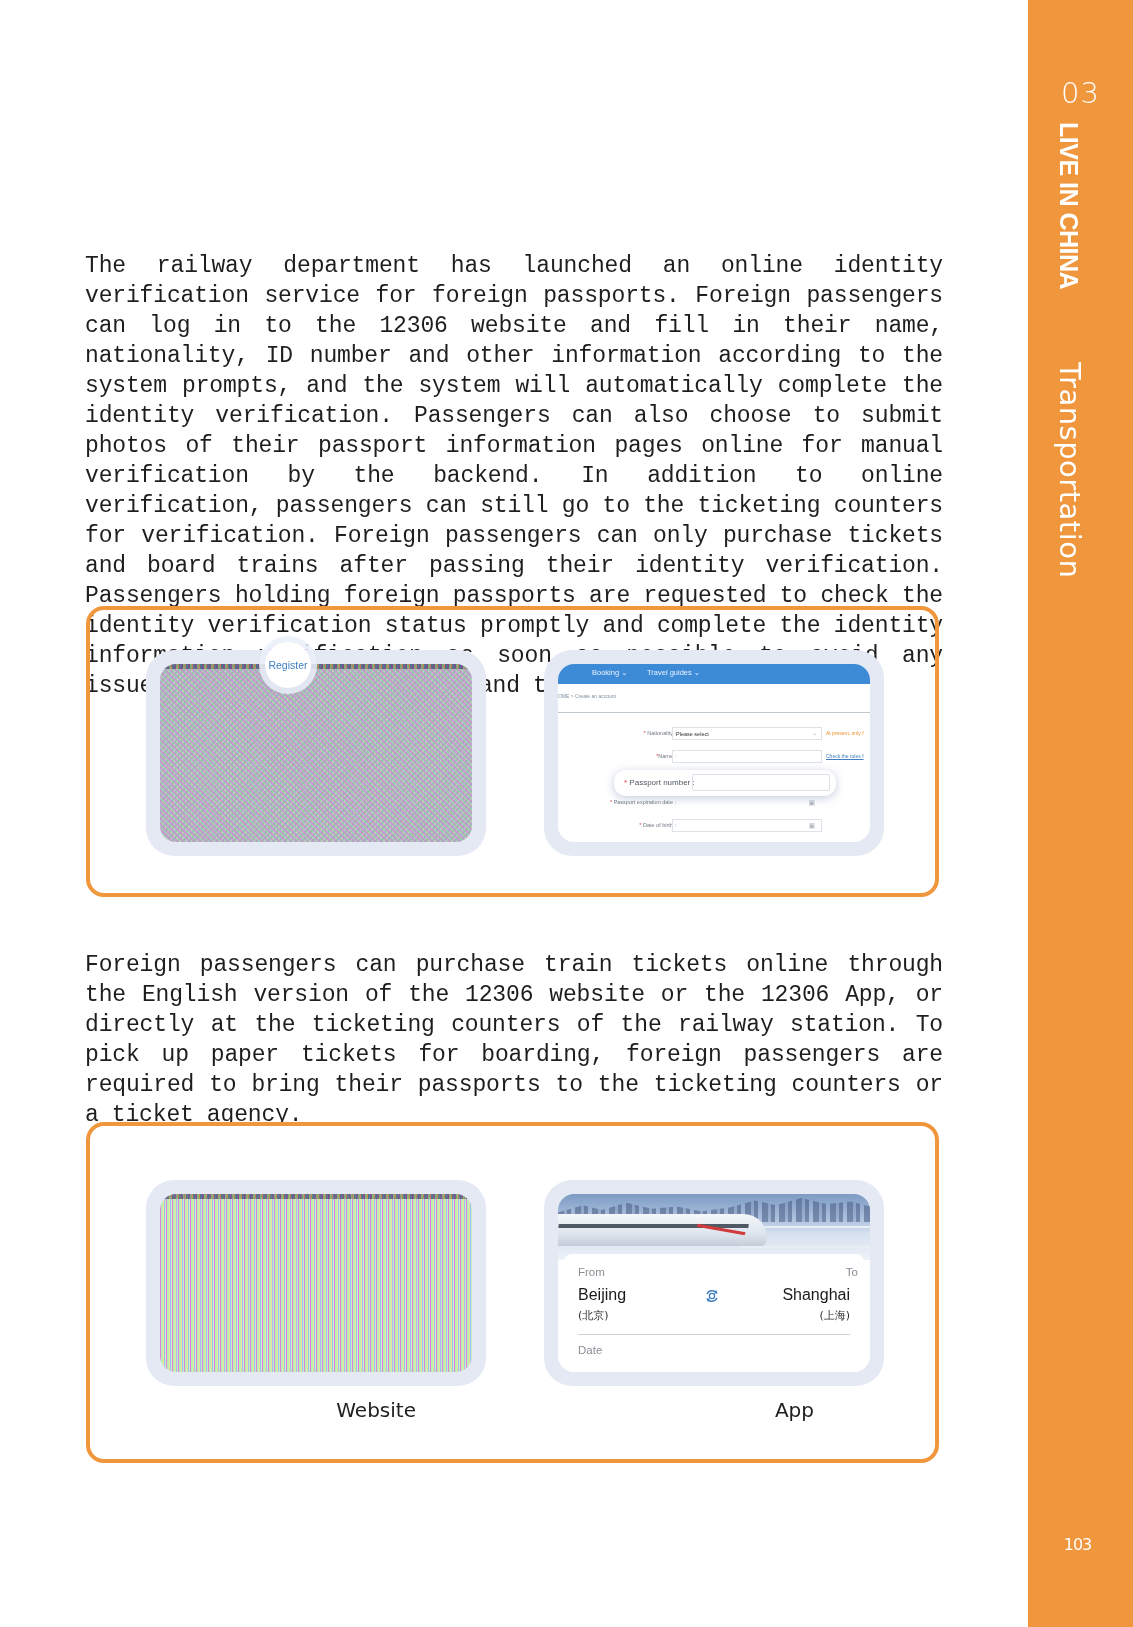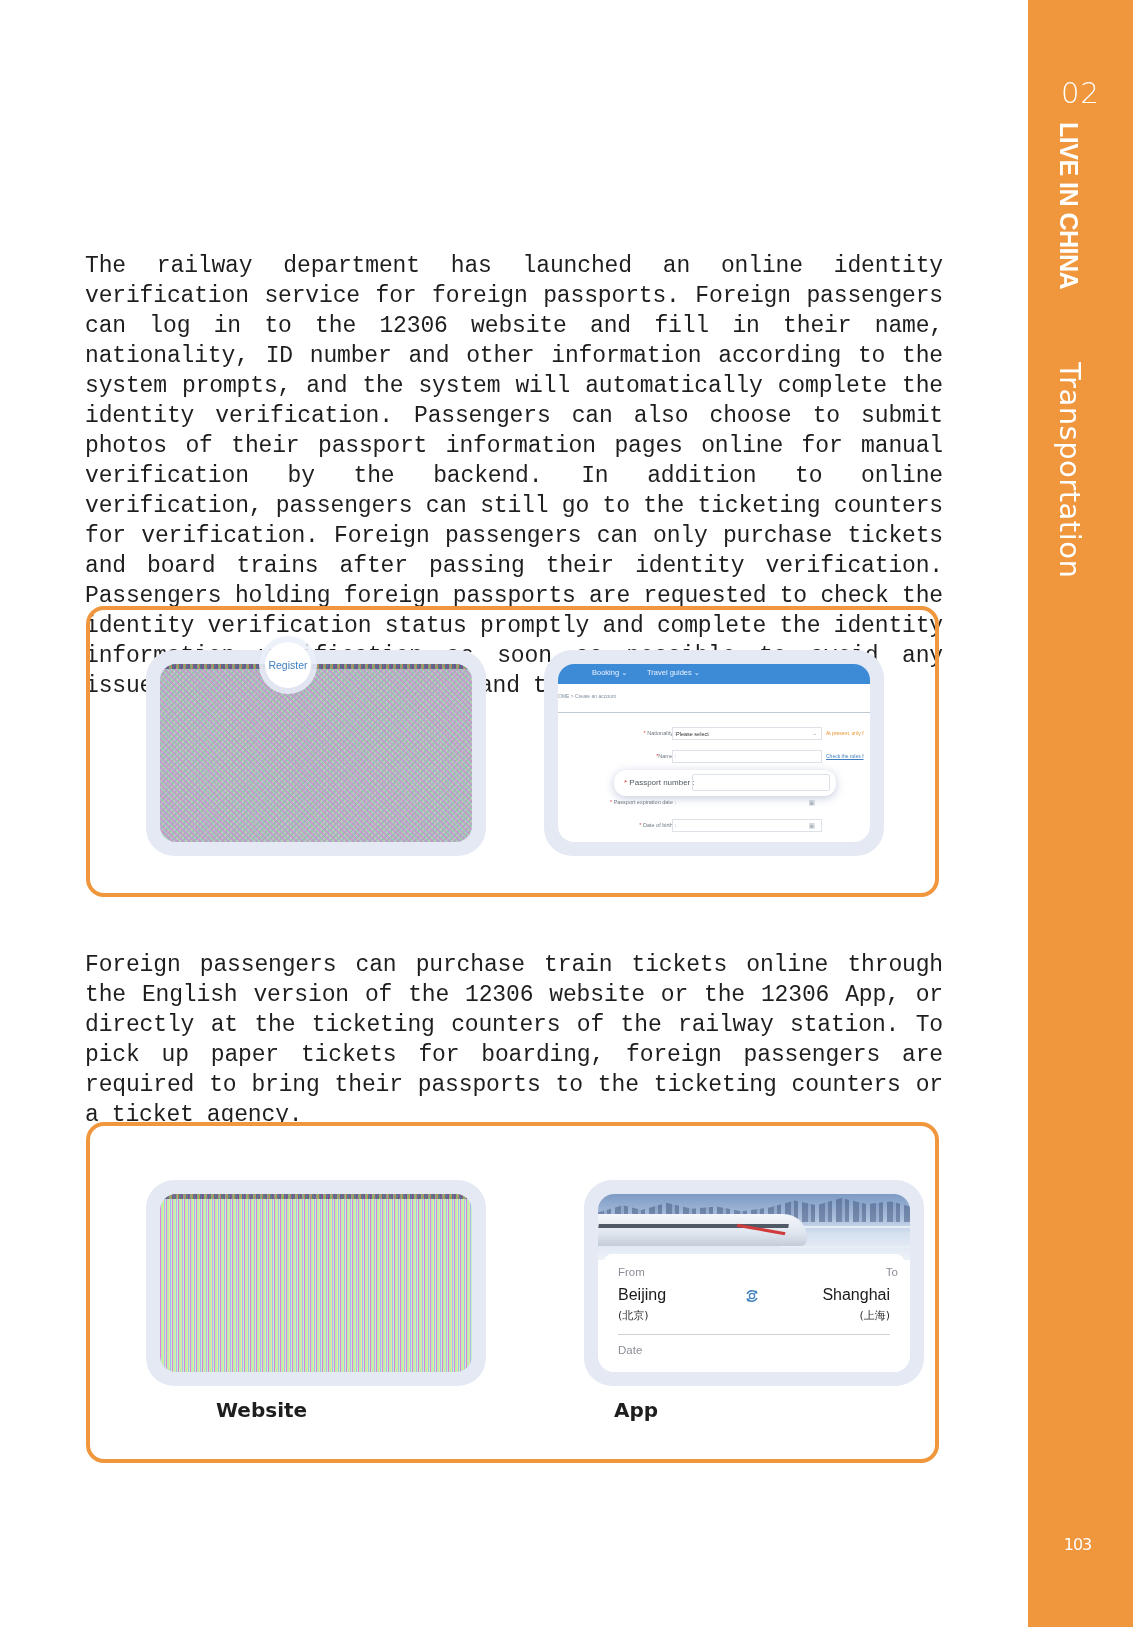--- a/index.html
+++ b/index.html
@@ -164,30 +164,29 @@
   .app .cn {
     position: absolute; font-size: 11px; color: #303030; font-family: "DejaVu Sans", sans-serif;
   }
   .app .cn.from { left: 14px; top: 54px; }
   .app .cn.to { right: 14px; top: 54px; text-align: center; }
   .app .swap {
     position: absolute; left: 140px; top: 34px; width: 16px; height: 16px;
   }
   .app .divider { position: absolute; left: 14px; right: 14px; top: 80px; height: 1px; background: #cfd3d8; }
   .caption {
-    position: absolute; font-size: 20px; color: #1e1e1e; text-align: left; width: 200px;
+    position: absolute; font-size: 20px; color: #1e1e1e; text-align: right; width: 200px;
     font-family: "DejaVu Sans", sans-serif;
-    font-weight: bold;
   }
 </style>
 </head>
 <body>
 
 <div class="sidebar">
-  <div class="num">02</div>
+  <div class="num">03</div>
   <div class="page">103</div>
 </div>
 <div class="vtext chapter">LIVE IN CHINA</div>
 <div class="vtext section">Transportation</div>
 
 <p class="para para1" style="margin:0">The railway department has launched an online identity verification service for foreign passports. Foreign passengers can log in to the 12306 website and fill in their name, nationality, ID number and other information according to the system prompts, and the system will automatically complete the identity verification. Passengers can also choose to submit photos of their passport information pages online for manual verification by the backend. In addition to online verification, passengers can still go to the ticketing counters for verification. Foreign passengers can only purchase tickets and board trains after passing their identity verification. Passengers holding foreign passports are requested to check the identity verification status promptly and complete the identity information verification as soon as possible to avoid any issues with ticket purchases and travel.</p>
 
 <div class="frame frame1">
   <div class="shot" style="left:454px; top:40px;">
     <div class="inner form" style="left:14px; top:14px; right:14px; bottom:14px;">
@@ -240,21 +239,21 @@
 <p class="para para2" style="margin:0">Foreign passengers can purchase train tickets online through the English version of the 12306 website or the 12306 App, or directly at the ticketing counters of the railway station. To pick up paper tickets for boarding, foreign passengers are required to bring their passports to the ticketing counters or a ticket agency.</p>
 
 <div class="frame frame2">
   <div class="shot" style="left:56px; top:54px;">
     <div class="inner stripes">
       <div class="noise-top"></div>
     </div>
   </div>
   <div class="caption" style="left:126px; top:272px;">Website</div>
 
-  <div class="shot" style="left:454px; top:54px;margin-left:40px;">
+  <div class="shot" style="left:454px; top:54px;">
     <div class="inner app">
       <div class="photo">
         <div class="skyline"></div>
         <div class="rail"></div>
         <div class="train">
           <div class="stripe"></div>
           <div class="red"></div>
         </div>
       </div>
       <div class="card">

